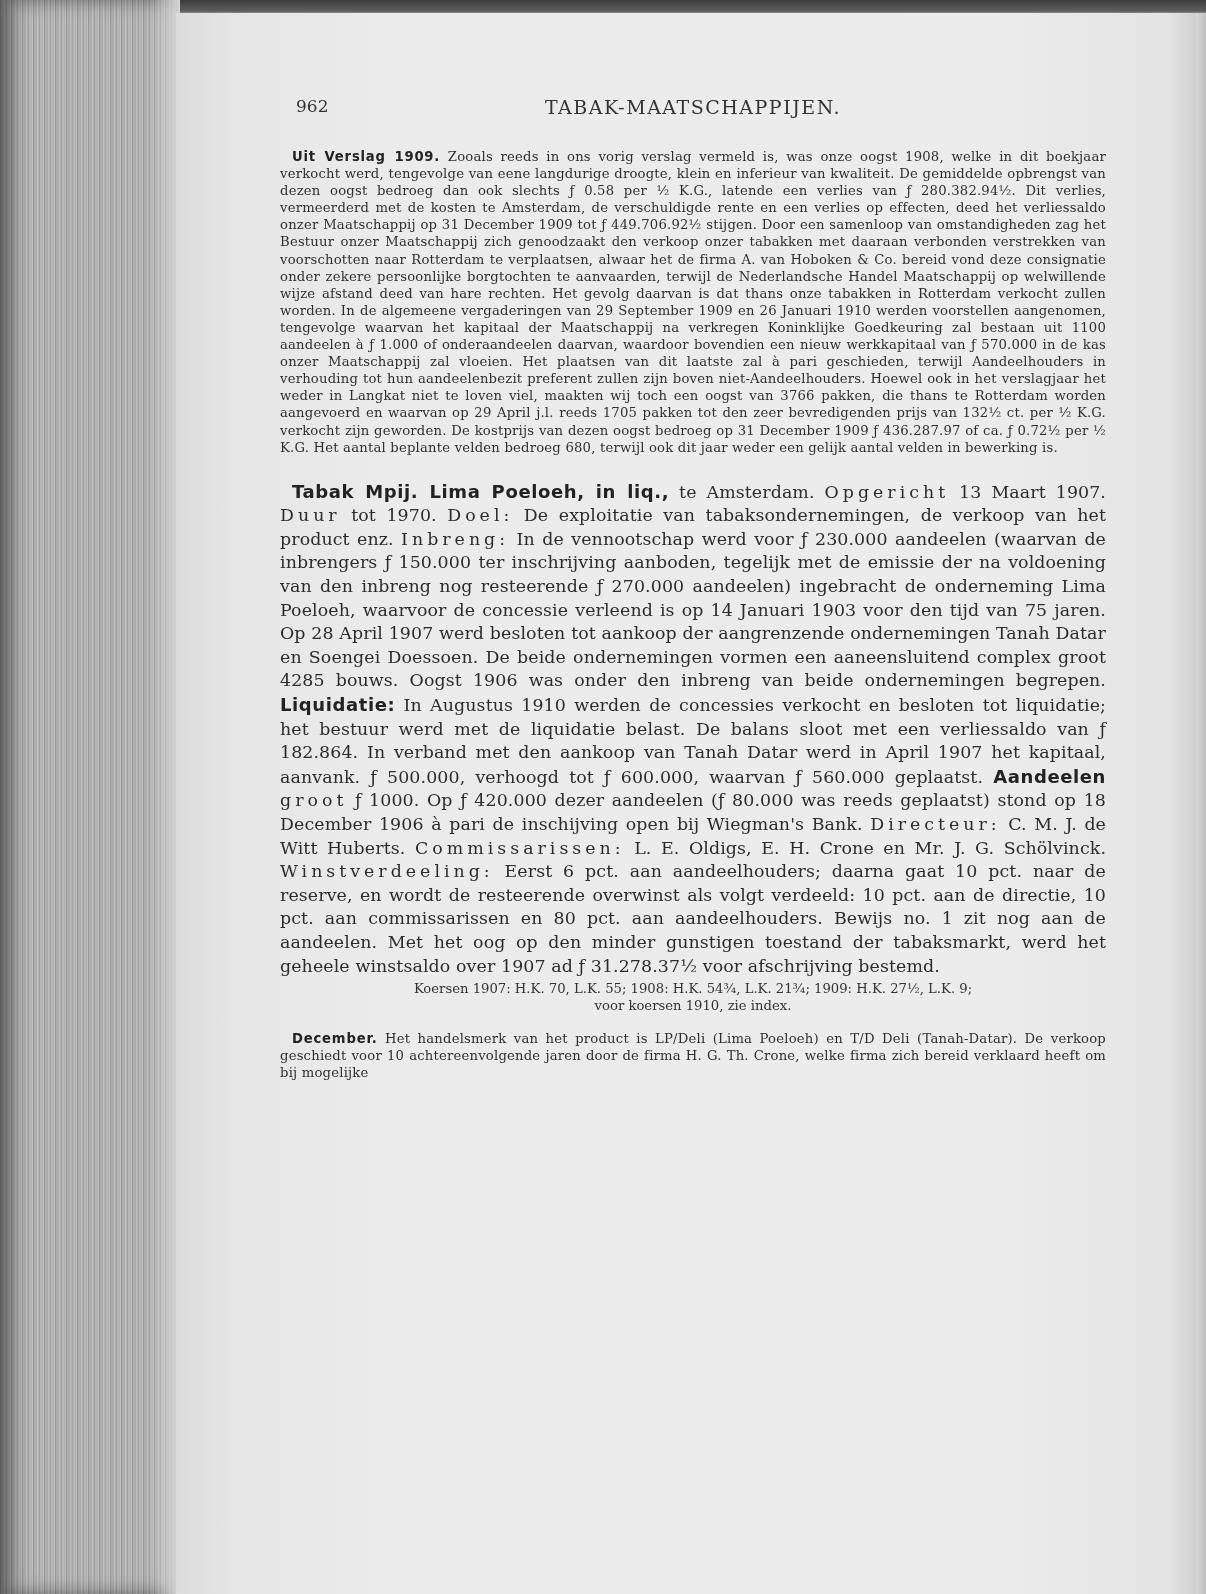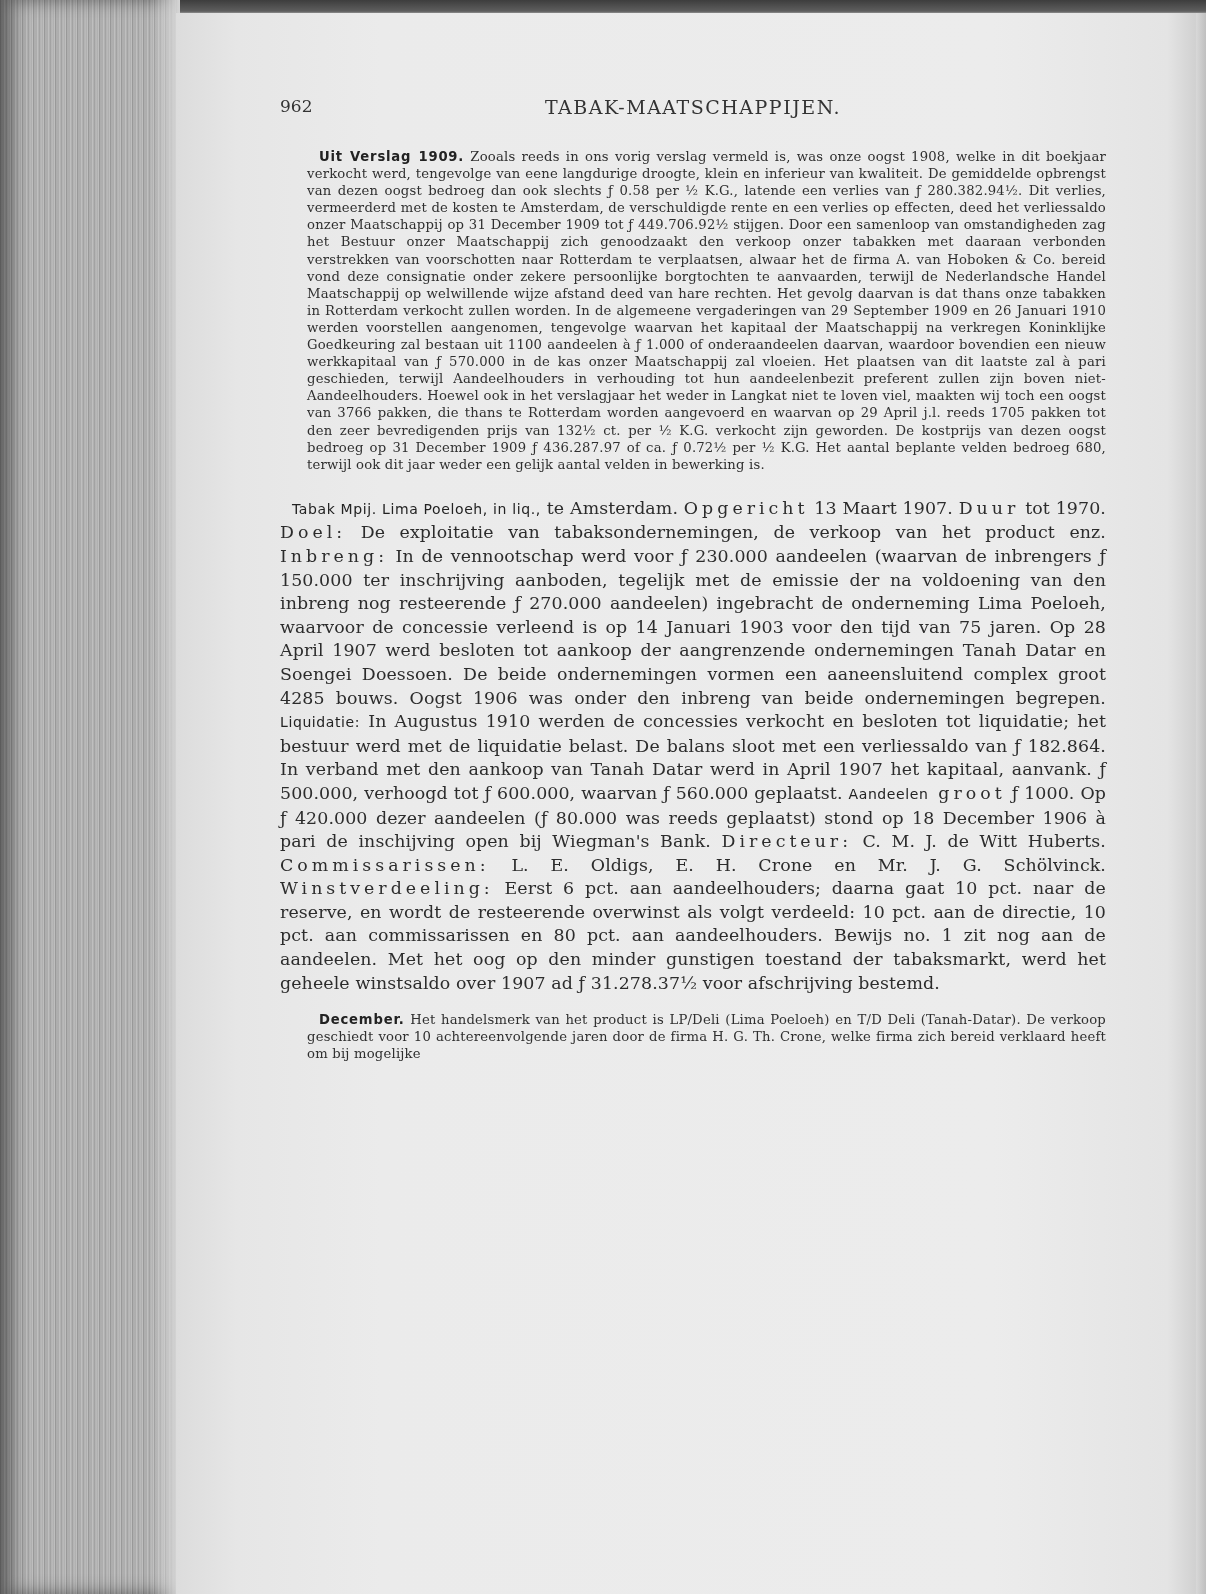--- a/index.html
+++ b/index.html
@@ -67,42 +67,41 @@
       left: 280px;
       top: 96px;
       width: 826px;
     }
     .running-head {
       position: relative;
       height: 30px;
     }
     .page-number {
       position: absolute;
-      left: 0;
+      left: 16px;
       top: 0;
       font-size: 17px;
       color: #333;
     }
     .running-title {
       position: absolute;
       left: 0;
       right: 0;
       top: 0;
       text-align: center;
       font-size: 19px;
       letter-spacing: 1.5px;
       color: #333;
     }
     .small-text {
       font-size: 13.2px;
       line-height: 17.1px;
       text-align: justify;
       color: #2f2f2f;
       letter-spacing: 0.2px;
-      margin-left: 27px;
     }
     .para-1909 {
       margin-top: 22px;
       text-indent: 12px;
     }
     .label-sans {
       font-family: "DejaVu Sans", sans-serif;
       font-weight: bold;
       letter-spacing: 0.8px;
       color: #222;
@@ -111,22 +110,22 @@
       margin-top: 24px;
       font-size: 17.4px;
       line-height: 23.6px;
       text-align: justify;
       text-indent: 12px;
       color: #2c2c2c;
       letter-spacing: 0.1px;
     }
     .company-name {
       font-family: "DejaVu Sans", sans-serif;
-      font-weight: normal;
-      font-size: 14px;
+      font-weight: bold;
+      font-size: 18px;
       letter-spacing: 0.6px;
       color: #222;
       margin-top: 28px;
     }
     .spaced {
       letter-spacing: 4px;
     }
     .koersen {
       margin-top: 2px;
       text-align: center;
@@ -155,18 +154,22 @@
   </div>
 
   <p class="small-text para-1909" style="margin-bottom:0;">
     <span class="label-sans">Uit Verslag 1909.</span><span> Zooals reeds in ons vorig verslag vermeld is, was onze oogst 1908, welke in dit boekjaar verkocht werd, tengevolge van eene langdurige droogte, klein en inferieur van kwaliteit. De gemiddelde opbrengst van dezen oogst bedroeg dan ook slechts ƒ 0.58 per ½ K.G., latende een verlies van ƒ 280.382.94½. Dit verlies, vermeerderd met de kosten te Amsterdam, de verschuldigde rente en een verlies op effecten, deed het verliessaldo onzer Maatschappij op 31 December 1909 tot ƒ 449.706.92½ stijgen. Door een samenloop van omstandigheden zag het Bestuur onzer Maatschappij zich genoodzaakt den verkoop onzer tabakken met daaraan verbonden verstrekken van voorschotten naar Rotterdam te verplaatsen, alwaar het de firma A. van Hoboken &amp; Co. bereid vond deze consignatie onder zekere persoonlijke borgtochten te aanvaarden, terwijl de Nederlandsche Handel Maatschappij op welwillende wijze afstand deed van hare rechten. Het gevolg daarvan is dat thans onze tabakken in Rotterdam verkocht zullen worden. In de algemeene vergaderingen van 29 September 1909 en 26 Januari 1910 werden voorstellen aangenomen, tengevolge waarvan het kapitaal der Maatschappij na verkregen Koninklijke Goedkeuring zal bestaan uit 1100 aandeelen à ƒ 1.000 of onderaandeelen daarvan, waardoor bovendien een nieuw werkkapitaal van ƒ 570.000 in de kas onzer Maatschappij zal vloeien. Het plaatsen van dit laatste zal à pari geschieden, terwijl Aandeelhouders in verhouding tot hun aandeelenbezit preferent zullen zijn boven niet-Aandeelhouders. Hoewel ook in het verslagjaar het weder in Langkat niet te loven viel, maakten wij toch een oogst van 3766 pakken, die thans te Rotterdam worden aangevoerd en waarvan op 29 April j.l. reeds 1705 pakken tot den zeer bevredigenden prijs van 132½ ct. per ½ K.G. verkocht zijn geworden. De kostprijs van dezen oogst bedroeg op 31 December 1909 ƒ 436.287.97 of ca. ƒ 0.72½ per ½ K.G. Het aantal beplante velden bedroeg 680, terwijl ook dit jaar weder een gelijk aantal velden in bewerking is.</span>
   </p>
 
   <p class="main-para" style="margin-bottom:0;">
     <span class="company-name">Tabak Mpij. Lima Poeloeh, in liq.,</span><span> te Amsterdam. </span><span class="spaced">Opgericht</span><span> 13 Maart 1907. </span><span class="spaced">Duur</span><span> tot 1970. </span><span class="spaced">Doel:</span><span> De exploitatie van tabaksondernemingen, de verkoop van het product enz. </span><span class="spaced">Inbreng:</span><span> In de vennootschap werd voor ƒ 230.000 aandeelen (waarvan de inbrengers ƒ 150.000 ter inschrijving aanboden, tegelijk met de emissie der na voldoening van den inbreng nog resteerende ƒ 270.000 aandeelen) ingebracht de onderneming Lima Poeloeh, waarvoor de concessie verleend is op 14 Januari 1903 voor den tijd van 75 jaren. Op 28 April 1907 werd besloten tot aankoop der aangrenzende ondernemingen Tanah Datar en Soengei Doessoen. De beide ondernemingen vormen een aaneensluitend complex groot 4285 bouws. Oogst 1906 was onder den inbreng van beide ondernemingen begrepen. </span><span class="company-name">Liquidatie:</span><span> In Augustus 1910 werden de concessies verkocht en besloten tot liquidatie; het bestuur werd met de liquidatie belast. De balans sloot met een verliessaldo van ƒ 182.864. In verband met den aankoop van Tanah Datar werd in April 1907 het kapitaal, aanvank. ƒ 500.000, verhoogd tot ƒ 600.000, waarvan ƒ 560.000 geplaatst. </span><span class="company-name">Aandeelen</span><span class="spaced"> groot</span><span> ƒ 1000. Op ƒ 420.000 dezer aandeelen (ƒ 80.000 was reeds geplaatst) stond op 18 December 1906 à pari de inschijving open bij Wiegman's Bank. </span><span class="spaced">Directeur:</span><span> C. M. J. de Witt Huberts. </span><span class="spaced">Commissarissen:</span><span> L. E. Oldigs, E. H. Crone en Mr. J. G. Schölvinck. </span><span class="spaced">Winstverdeeling:</span><span> Eerst 6 pct. aan aandeelhouders; daarna gaat 10 pct. naar de reserve, en wordt de resteerende overwinst als volgt verdeeld: 10 pct. aan de directie, 10 pct. aan commissarissen en 80 pct. aan aandeelhouders. Bewijs no. 1 zit nog aan de aandeelen. Met het oog op den minder gunstigen toestand der tabaksmarkt, werd het geheele winstsaldo over 1907 ad ƒ 31.278.37½ voor afschrijving bestemd.</span>
   </p>
 
+  <div class="koersen">
+    <div>Koersen 1907: H.K. 70, L.K. 55; 1908: H.K. 54¾, L.K. 21¾; 1909: H.K. 27½, L.K. 9;</div>
+    <div>voor koersen 1910, zie index.</div>
+  </div>
 
   <p class="small-text bedrijf" style="margin-bottom:0;">
     <span class="label-sans">December.</span><span> Het handelsmerk van het product is LP/Deli (Lima Poeloeh) en T/D Deli (Tanah-Datar). De verkoop geschiedt voor 10 achtereenvolgende jaren door de firma H. G. Th. Crone, welke firma zich bereid verklaard heeft om bij mogelijke</span>
   </p>
 
 </div>
 
 </body></html>

